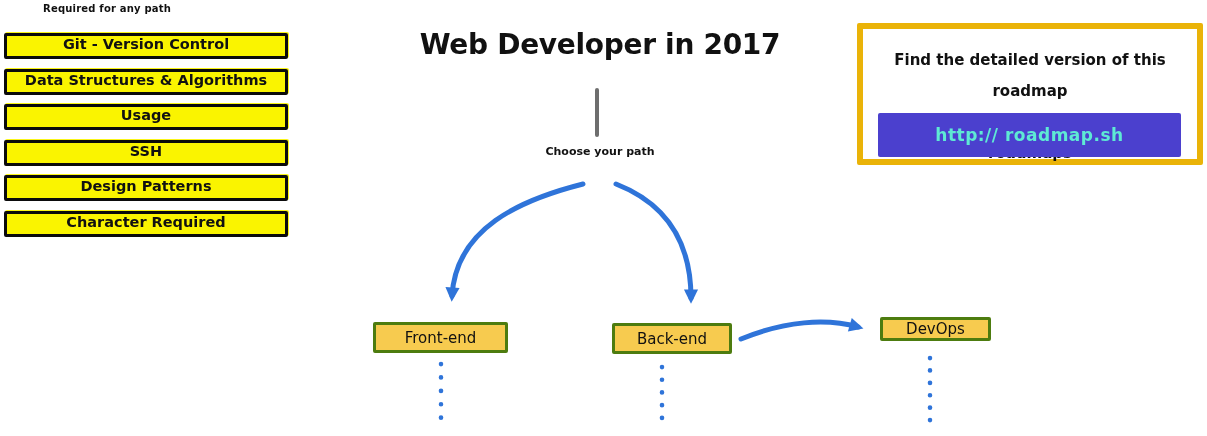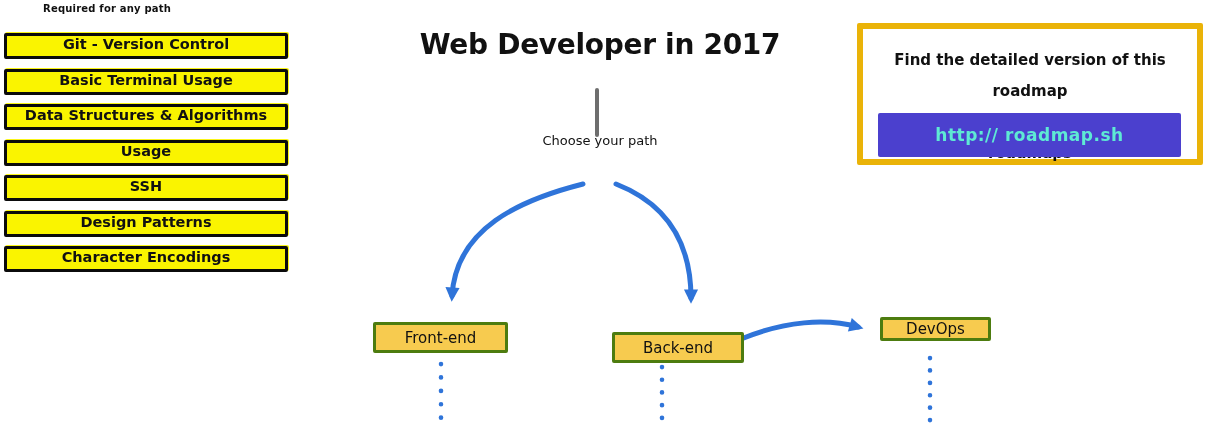--- a/index.html
+++ b/index.html
@@ -32,22 +32,22 @@
   
   .page-title{
     position:absolute;left:300px;top:28px;width:600px;text-align:center;
     font-size:28px;font-weight:800;letter-spacing:-0.3px;
   }
   .title-connector{
     position:absolute;left:595px;top:88px;width:4px;height:49px;
     background:var(--connector-gray);border-radius:2px;
   }
   .choose-path{
-    position:absolute;left:450px;top:133px;width:300px;text-align:center;
-    font-size:13px;font-weight:400;
+    position:absolute;left:450px;top:145px;width:300px;text-align:center;
+    font-size:11px;font-weight:700;
   }
 
   
   .info-box{
     position:absolute;left:857px;top:23px;width:346px;height:142px;
     box-sizing:border-box;border:6px solid #eab308;border-radius:2px;background:#ffffff;
   }
   .info-text{margin-top:16px;text-align:center;font-size:15px;font-weight:700;line-height:31px;}
   .info-link-button{
     position:absolute;left:15px;right:16px;top:84px;height:44px;
@@ -58,56 +58,53 @@
 
   
   .path-node{
     position:absolute;box-sizing:border-box;height:31px;
     background:var(--path-box);
     border:3px solid #4d7c0f;border-radius:2px;
     display:flex;align-items:center;justify-content:center;
     font-size:15px;font-weight:400;cursor:pointer;
   }
   .node-frontend{left:373px;top:322px;width:135px;}
-  .node-backend{left:612px;top:332px;width:132px;}
+  .node-backend{left:612px;top:323px;width:120px;}
   .node-devops{left:880px;top:317px;width:111px;height:24px;}
 
   
   .flow-overlay{position:absolute;left:0;top:0;width:1207px;height:436px;pointer-events:none;}
   .flow-overlay .arrow{fill:none;stroke:var(--arrow-blue);stroke-width:5;stroke-linecap:round;}
   .flow-overlay .ah{fill:var(--arrow-blue);}
   .flow-overlay .dots{fill:none;stroke:var(--arrow-blue);stroke-width:4.6;stroke-linecap:round;}
 </style>
 </head>
 <body>
 
 <div class="stage">
 
   <div class="sidebar-heading">Required for any path</div>
   <div class="sidebar-list">
     <div class="skill-box">
         <span>Git - Version Control</span>
       </div>
     <div class="skill-box">
-        <span>Basic Terminal Usage</span>
-      </div>
-    <div class="skill-box">
         <span>Data Structures &amp; Algorithms</span>
       </div>
     <div class="skill-box">
         <span>Usage</span>
       </div>
     <div class="skill-box">
         <span>SSH</span>
       </div>
     <div class="skill-box">
         <span>Design Patterns</span>
       </div>
     <div class="skill-box">
-        <span>Character Encodings</span>
+        <span>Character Required</span>
       </div>
   </div>
 
   <div class="page-title">Web Developer in 2017</div>
   <div class="title-connector"></div>
   <div class="choose-path">Choose your path</div>
 
   <div class="info-box">
     <div class="info-text">
       <div>Find the detailed version of this roadmap</div>

